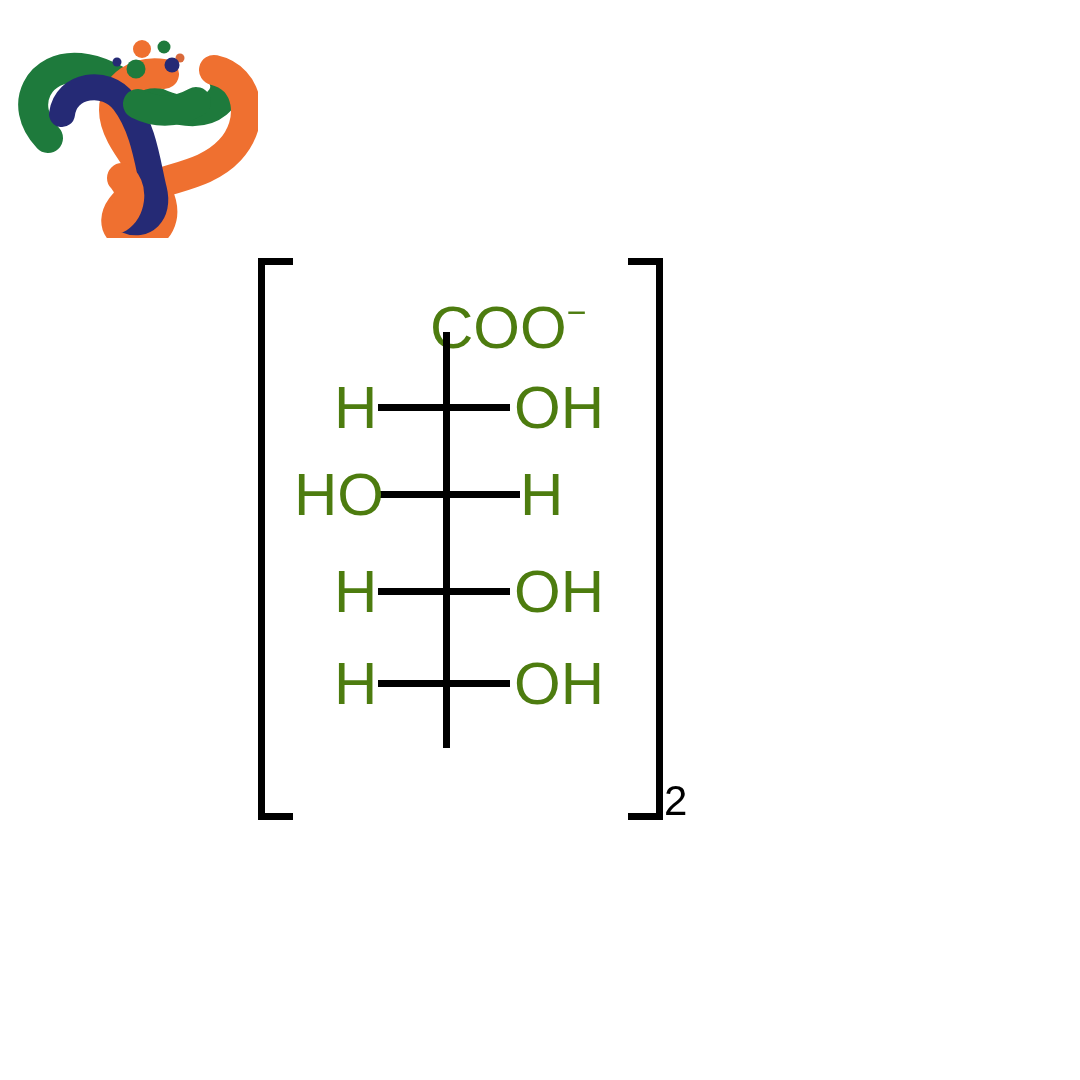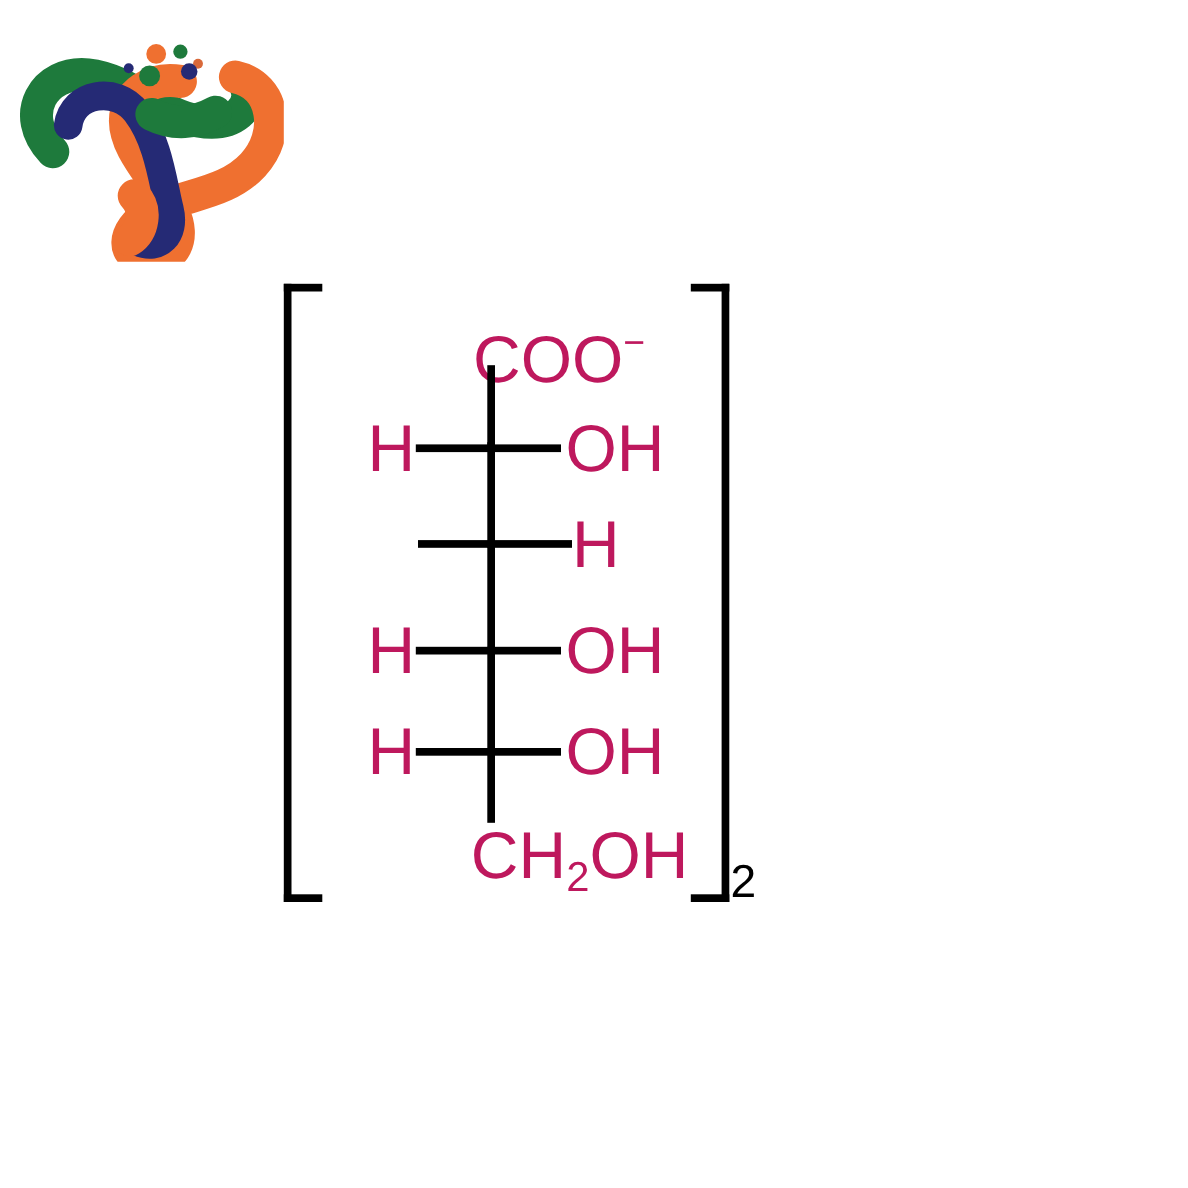--- a/index.html
+++ b/index.html
@@ -32,21 +32,21 @@
     position: absolute;
     left: 0;
     top: 0;
     width: 1080px;
     height: 1080px;
   }
   .chem-text {
     position: absolute;
     font-family: "Liberation Sans", sans-serif;
     font-size: 60px;
-    color: #be185d;
+    color: #4d7c0f;
     line-height: 60px;
     white-space: nowrap;
     letter-spacing: 0px;
   }
   .chem-text .sup {
     font-size: 34px;
     vertical-align: 24px;
     letter-spacing: 0;
   }
   .chem-text .sub {
@@ -151,27 +151,27 @@
     <div class="bond-v" style="left:443px; top:402px; height:96px;"></div>
     <div class="bond-v" style="left:443px; top:492px; height:102px;"></div>
     <div class="bond-v" style="left:443px; top:588px; height:98px;"></div>
     <div class="bond-v" style="left:443px; top:680px; height:68px;"></div>
 
     <div class="bond-h" style="left:378px; top:404px; width:132px;"></div>
     <div class="chem-text" style="left:334px; top:378px;">H</div>
     <div class="chem-text" style="left:514px; top:378px;">OH</div>
 
     <div class="bond-h" style="left:380px; top:491px; width:140px;"></div>
+    <div class="chem-text" style="left:294px; top:465px;">HO</div>
     <div class="chem-text" style="left:520px; top:465px;">H</div>
 
     <div class="bond-h" style="left:378px; top:588px; width:132px;"></div>
     <div class="chem-text" style="left:334px; top:562px;">H</div>
     <div class="chem-text" style="left:514px; top:562px;">OH</div>
 
     <div class="bond-h" style="left:378px; top:680px; width:132px;"></div>
     <div class="chem-text" style="left:334px; top:654px;">H</div>
     <div class="chem-text" style="left:514px; top:654px;">OH</div>
 
-    <div class="chem-text" style="left:428px; top:748px;"><span>CH</span><span class="sub">2</span><span>OH</span></div>
 
 
   </div>
 </div>
 
 </body></html>

